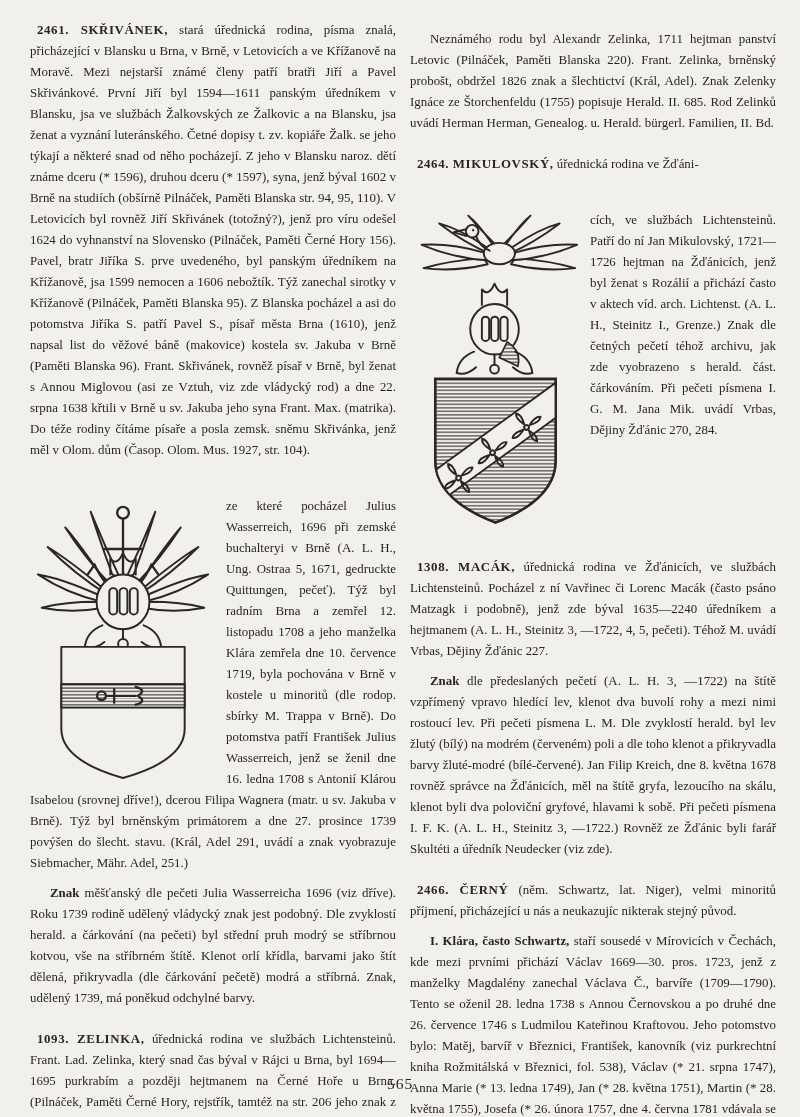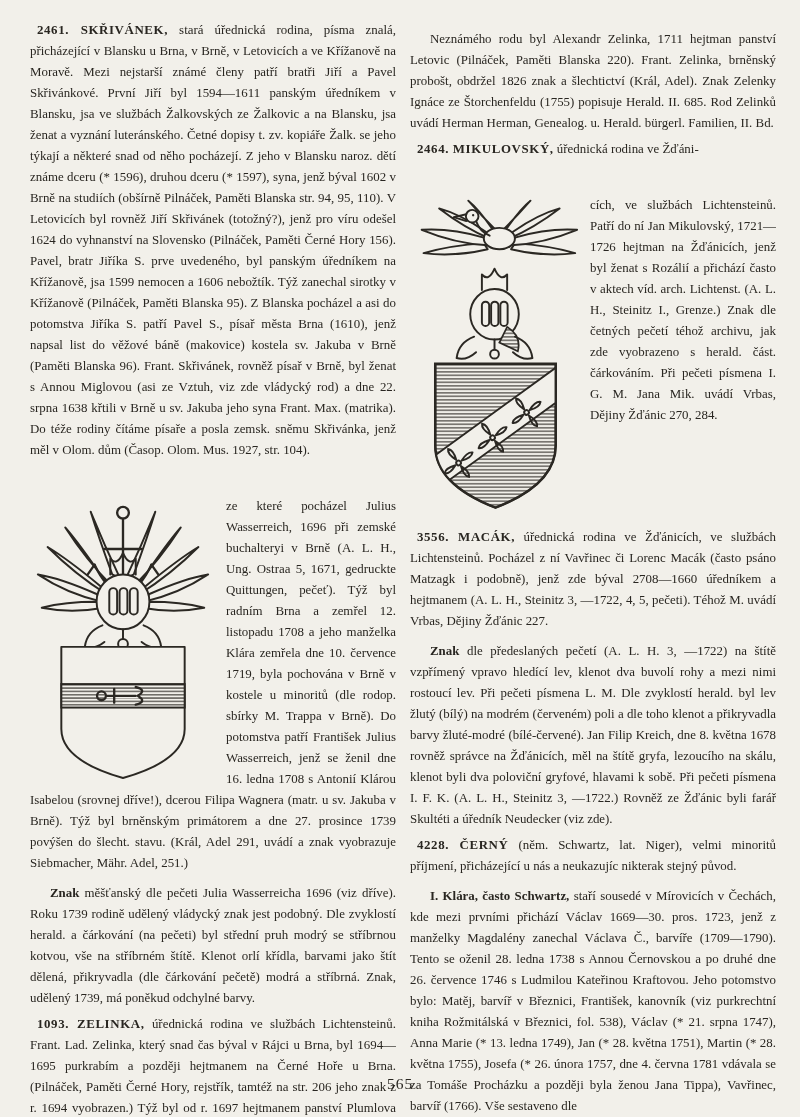--- a/index.html
+++ b/index.html
@@ -7,21 +7,21 @@
     width:800px;height:1117px;overflow:hidden;
     background:#f2f0ea;color:#292621;
     font-family:"Liberation Serif", serif;
   }
   .page{position:relative;width:800px;height:1117px;box-sizing:border-box;
     padding:20px 24px 0 30px;}
   .cols{display:flex;gap:14px;}
   .col{width:366px;font-size:12.9px;line-height:21px;text-align:justify;
     hyphens:auto;-webkit-hyphens:auto;}
   p{margin:0;}
-  .entry{margin-top:5px;text-indent:7px;}
+  .entry{margin-top:20px;text-indent:7px;}
   .para{margin-top:9px;text-indent:20px;}
   .first{margin-top:0;}
   .lead{font-weight:bold;}
   .ename{letter-spacing:0.6px;}
   .wrap{text-align:justify;margin-top:35px;}
   .arms{float:left;margin:3px 10px 2px 0;}
   .clear{clear:both;height:0;}
   .pageno{position:absolute;bottom:24px;left:0;width:100%;text-align:center;
     font-size:15.5px;letter-spacing:1px;}
   svg .ln{stroke:#2b2823;fill:none;stroke-width:2;stroke-linejoin:round;stroke-linecap:round;}
@@ -175,31 +175,31 @@
             <use href="#mkf" transform="translate(85,246) rotate(-37)"></use>
             <use href="#mkf" transform="translate(120,220) rotate(-37)"></use>
           </g>
           <path class="ln" d="M26,170 H150 V254 Q150,294 88,318 Q26,294 26,254 Z" stroke-width="2.6"></path>
         </svg>
         <span>cích, ve službách Lichtensteinů. Patří do ní Jan Mikulovský, 1721—1726 hejtman na Žďánicích, jenž byl ženat s Rozálií a přichází často v aktech víd. arch. Lichtenst. (A. L. H., Steinitz I., Grenze.) Znak dle četných pečetí téhož archivu, jak zde vyobrazeno s herald. část. čárkováním. Při pečeti písmena I. G. M. Jana Mik. uvádí Vrbas, Dějiny Žďánic 270, 284.</span>
         <div class="clear"></div>
       </div>
 
       <p class="entry">
-        <b class="lead ename">3556. MACÁK,</b>
-        <span>úřednická rodina ve Žďánicích, ve službách Lichtensteinů. Pocházel z ní Vavřinec či Lorenc Macák (často psáno Matzagk i podobně), jenž zde býval 2708—1660 úředníkem a hejtmanem (A. L. H., Steinitz 3, —1722, 4, 5, pečeti). Téhož M. uvádí Vrbas, Dějiny Žďánic 227.</span>
+        <b class="lead ename">1308. MACÁK,</b>
+        <span>úřednická rodina ve Žďánicích, ve službách Lichtensteinů. Pocházel z ní Vavřinec či Lorenc Macák (často psáno Matzagk i podobně), jenž zde býval 1635—2240 úředníkem a hejtmanem (A. L. H., Steinitz 3, —1722, 4, 5, pečeti). Téhož M. uvádí Vrbas, Dějiny Žďánic 227.</span>
       </p>
 
       <p class="para">
         <b class="lead">Znak</b>
         <span>dle předeslaných pečetí (A. L. H. 3, —1722) na štítě vzpřímený vpravo hledící lev, klenot dva buvolí rohy a mezi nimi rostoucí lev. Při pečeti písmena L. M. Dle zvyklostí herald. byl lev žlutý (bílý) na modrém (červeném) poli a dle toho klenot a přikryvadla barvy žluté-modré (bílé-červené). Jan Filip Kreich, dne 8. května 1678 rovněž správce na Žďánicích, měl na štítě gryfa, lezoucího na skálu, klenot byli dva poloviční gryfové, hlavami k sobě. Při pečeti písmena I. F. K. (A. L. H., Steinitz 3, —1722.) Rovněž ze Žďánic byli farář Skultéti a úředník Neudecker (viz zde).</span>
       </p>
 
       <p class="entry">
-        <b class="lead ename">4228. ČERNÝ</b>
+        <b class="lead ename">2466. ČERNÝ</b>
         <span>(něm. Schwartz, lat. Niger), velmi minoritů příjmení, přicházející u nás a neukazujíc nikterak stejný původ.</span>
       </p>
 
       <p class="para">
         <b class="lead">I. Klára, často Schwartz,</b>
         <span>staří sousedé v Mírovicích v Čechách, kde mezi prvními přichází Václav 1669—30. pros. 1723, jenž z manželky Magdalény zanechal Václava Č., barvíře (1709—1790). Tento se oženil 28. ledna 1738 s Annou Černovskou a po druhé dne 26. července 1746 s Ludmilou Kateřinou Kraftovou. Jeho potomstvo bylo: Matěj, barvíř v Březnici, František, kanovník (viz purkrechtní kniha Rožmitálská v Březnici, fol. 538), Václav (* 21. srpna 1747), Anna Marie (* 13. ledna 1749), Jan (* 28. května 1751), Martin (* 28. května 1755), Josefa (* 26. února 1757, dne 4. června 1781 vdávala se za Tomáše Procházku a později byla ženou Jana Tippa), Vavřinec, barvíř (1766). Vše sestaveno dle</span>
       </p>
     </div>
   </div>
 

